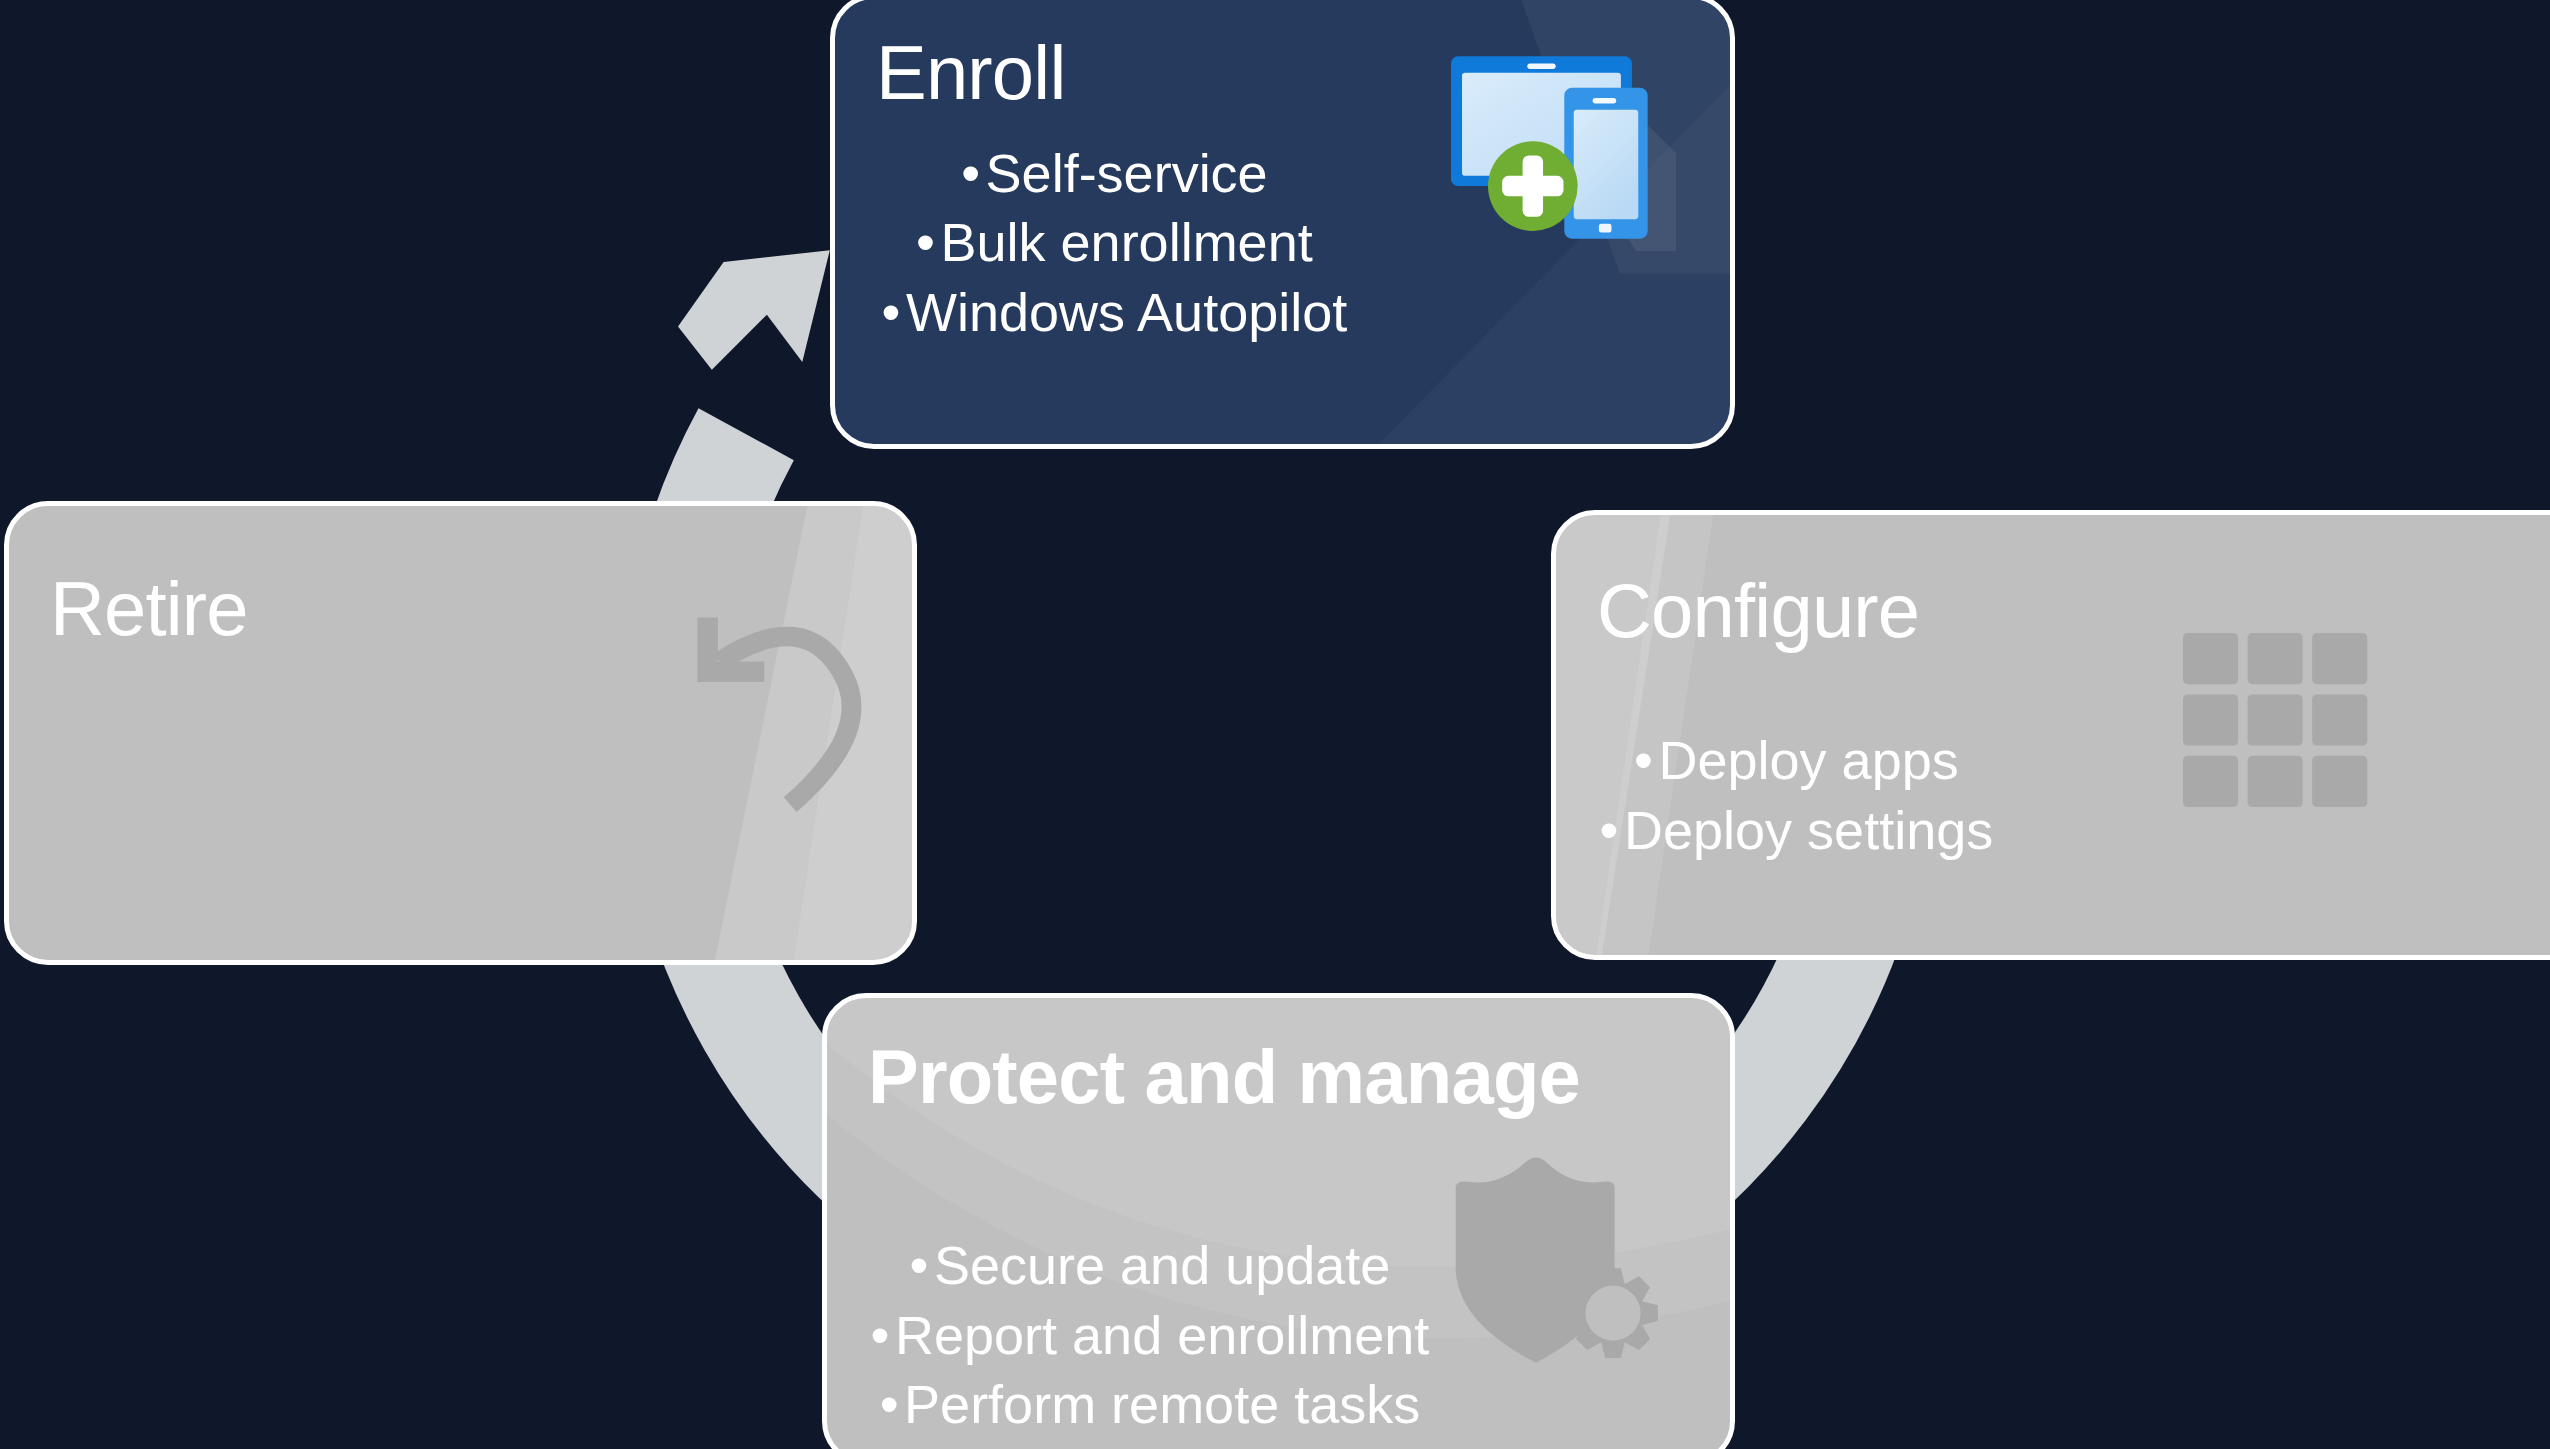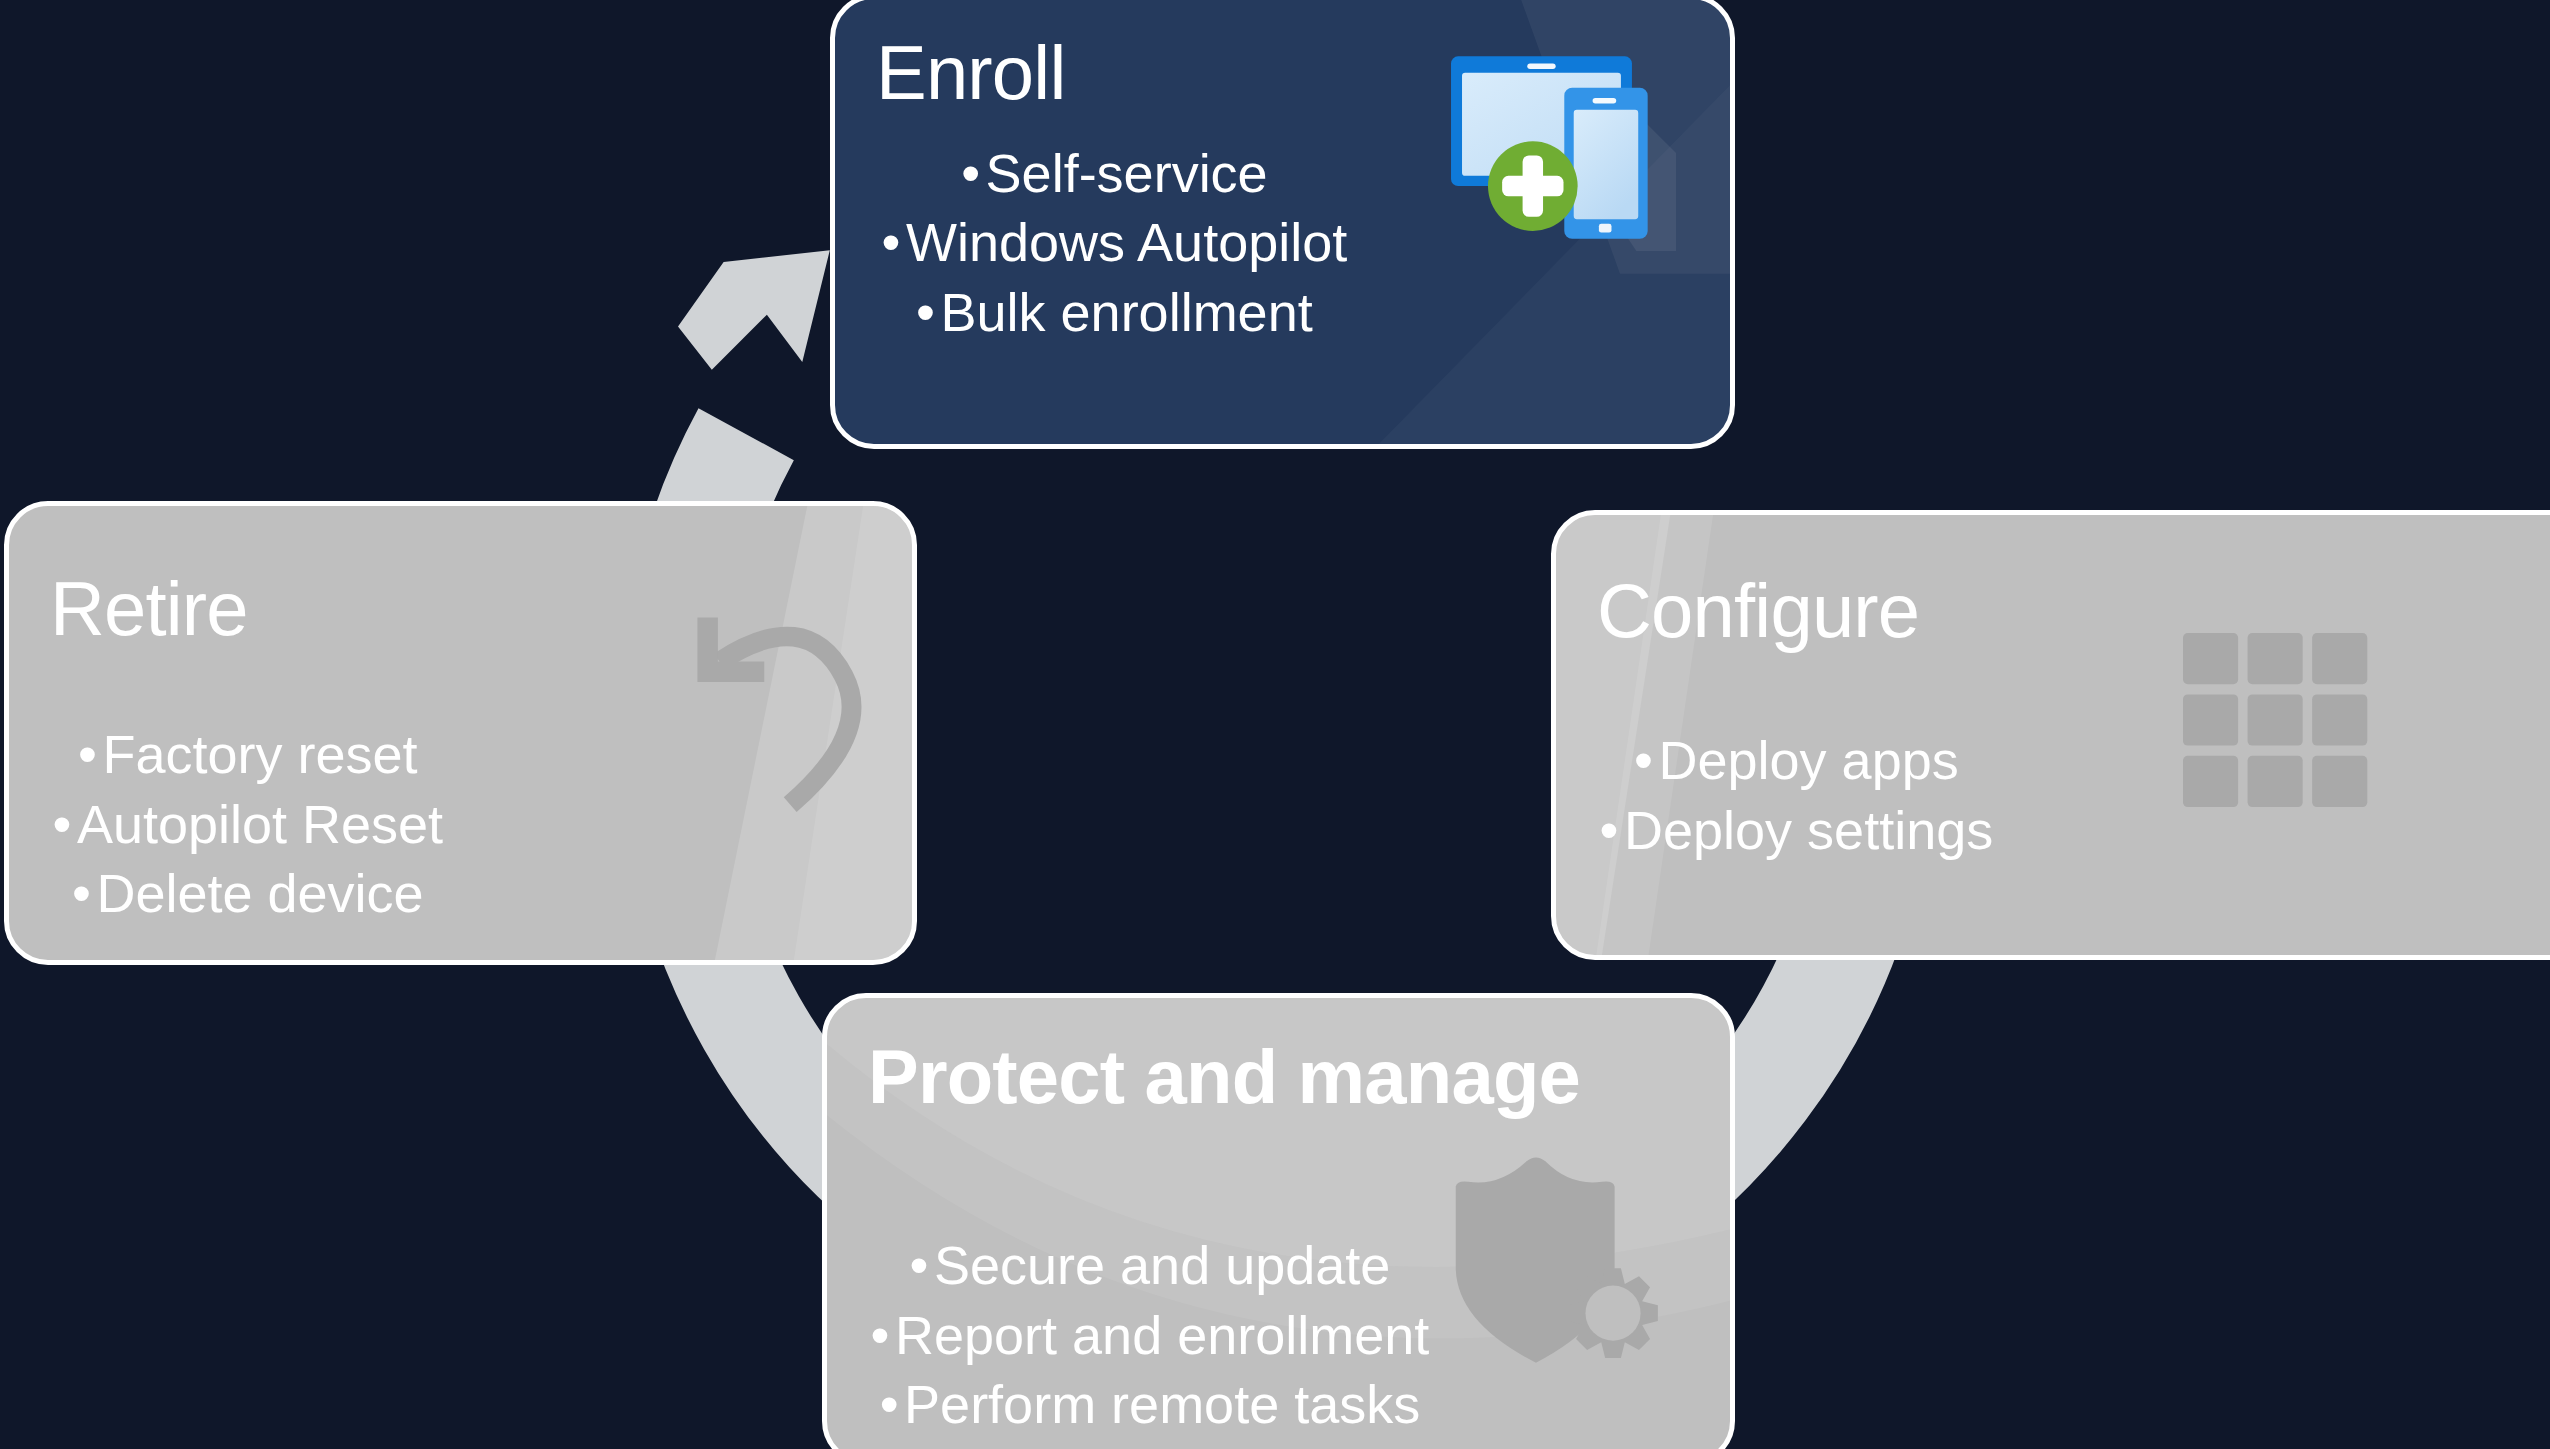--- a/index.html
+++ b/index.html
@@ -97,22 +97,22 @@
   <div class="card dark" id="card-enroll">
     <svg class="sheen" viewBox="0 0 1160 590" preserveAspectRatio="none">
       <path d="M880 0 L1160 0 L1160 360 L1010 360 Z" fill="#ffffff" opacity="0.055"></path>
       <path d="M690 590 L1160 110 L1160 590 Z" fill="#ffffff" opacity="0.03"></path>
     </svg>
 
     <div class="card-title">Enroll</div>
 
     <ul class="bullets">
       <li><span class="dot">•</span><span>Self-service</span></li>
+      <li><span class="dot">•</span><span>Bulk enrollment</span></li>
       <li><span class="dot">•</span><span>Windows Autopilot</span></li>
-      <li><span class="dot">•</span><span>Bulk enrollment</span></li>
     </ul>
   </div>
 
   <div class="icon" id="icon-enroll">
     <svg viewBox="0 0 300 270" xmlns="http://www.w3.org/2000/svg">
       <defs>
         <linearGradient id="scr1" x1="0" y1="0" x2="1" y2="1">
           <stop offset="0" stop-color="#d9ecfb"></stop>
             <stop offset="1" stop-color="#bfdcf5"></stop>
         </linearGradient>
@@ -140,25 +140,20 @@
   </div>
 
   <div class="card grey" id="card-retire">
     <svg class="sheen" viewBox="0 0 1160 590" preserveAspectRatio="none">
       <path d="M1020 0 L1160 0 L1160 590 L900 590 Z" fill="#ffffff" opacity="0.16"></path>
       <path d="M1090 0 L1160 0 L1160 590 L1000 590 Z" fill="#ffffff" opacity="0.10"></path>
     </svg>
 
     <div class="card-title">Retire</div>
 
-    <ul class="bullets">
-      <li><span class="dot">•</span><span>Factory reset</span></li>
-      <li><span class="dot">•</span><span>Autopilot Reset</span></li>
-      <li><span class="dot">•</span><span>Delete device</span></li>
-    </ul>
   </div>
 
   <div class="icon" id="icon-retire">
     <svg viewBox="0 0 290 300" xmlns="http://www.w3.org/2000/svg">
       <path d="M44 40 L44 108 Q44 140 78 140 L132 140" fill="none" stroke="#a9a9a9" stroke-width="0"></path>
 
       <path d="M40 86 Q150 14 198 104 Q236 176 130 268" fill="none" stroke="#a9a9a9" stroke-width="25" stroke-linecap="butt"></path>
 
       <path d="M12 30 L38 30 L38 86 L97 86 L97 112 L12 112 Z" fill="#a9a9a9"></path>
       <path d="M70 266 L130 250 L142 284 L82 300 Z" fill="#a9a9a9" opacity="0"></path>

